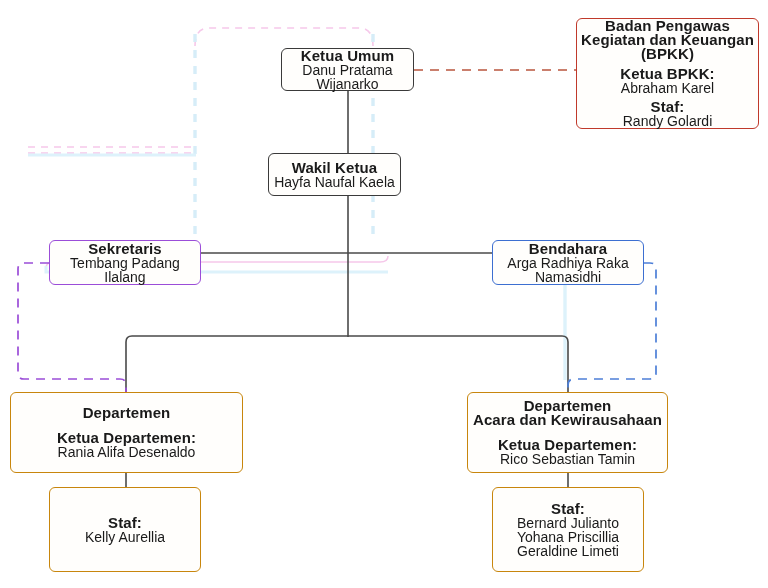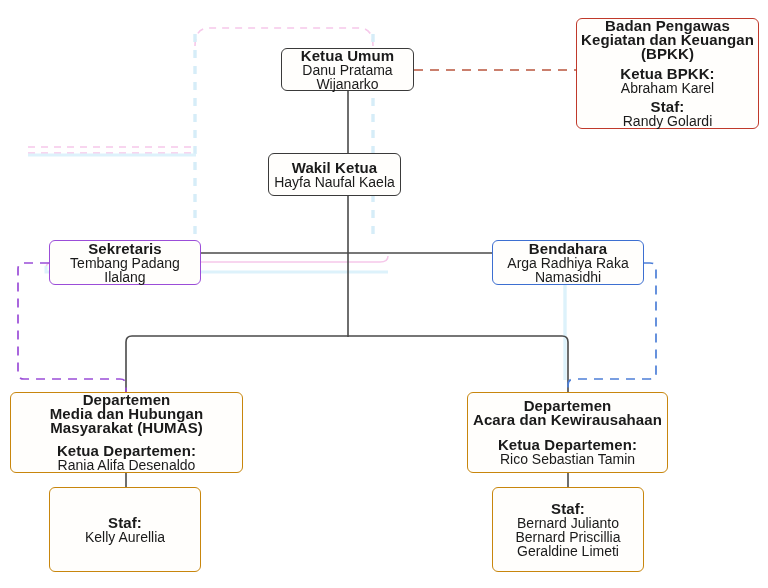--- a/index.html
+++ b/index.html
@@ -109,21 +109,20 @@
     <span class="sub">Tembang Padang Ilalang</span>
   </div>
 
   <div class="node" id="n-bendahara" style="left: 492px; top: 240px; width: 152px; height: 45px; border: 1.4px solid rgb(61, 111, 209);">
     <span class="ttl">Bendahara</span>
     <span class="sub">Arga Radhiya Raka Namasidhi</span>
   </div>
 
   <div class="node" id="n-humas" style="left: 10px; top: 392px; width: 233px; height: 81px; border: 1.4px solid rgb(200, 134, 13);">
     <span class="ttl">Departemen</span>
-    <span class="ttl">Media dan Hubungan Masyarakat (HUMAS)</span>
     <span class="gap"></span>
     <span class="ttl">Ketua Departemen:</span>
     <span class="sub">Rania Alifa Desenaldo</span>
   </div>
 
   <div class="node" id="n-staf-humas" style="left: 49px; top: 487px; width: 152px; height: 85px; border: 1.4px solid rgb(200, 134, 13);">
     <span class="ttl">Staf:</span>
     <span class="sub">Kelly Aurellia</span>
   </div>
 
@@ -131,17 +130,17 @@
     <span class="ttl">Departemen</span>
     <span class="ttl">Acara dan Kewirausahaan</span>
     <span class="gap"></span>
     <span class="ttl">Ketua Departemen:</span>
     <span class="sub">Rico Sebastian Tamin</span>
   </div>
 
   <div class="node" id="n-staf-acara" style="left: 492px; top: 487px; width: 152px; height: 85px; border: 1.4px solid rgb(200, 134, 13);">
     <span class="ttl">Staf:</span>
     <span class="sub">Bernard Julianto</span>
-    <span class="sub">Bernard Priscillia</span>
+    <span class="sub">Yohana Priscillia</span>
     <span class="sub">Geraldine Limeti</span>
   </div>
 
 </div>
 
 </body></html>

